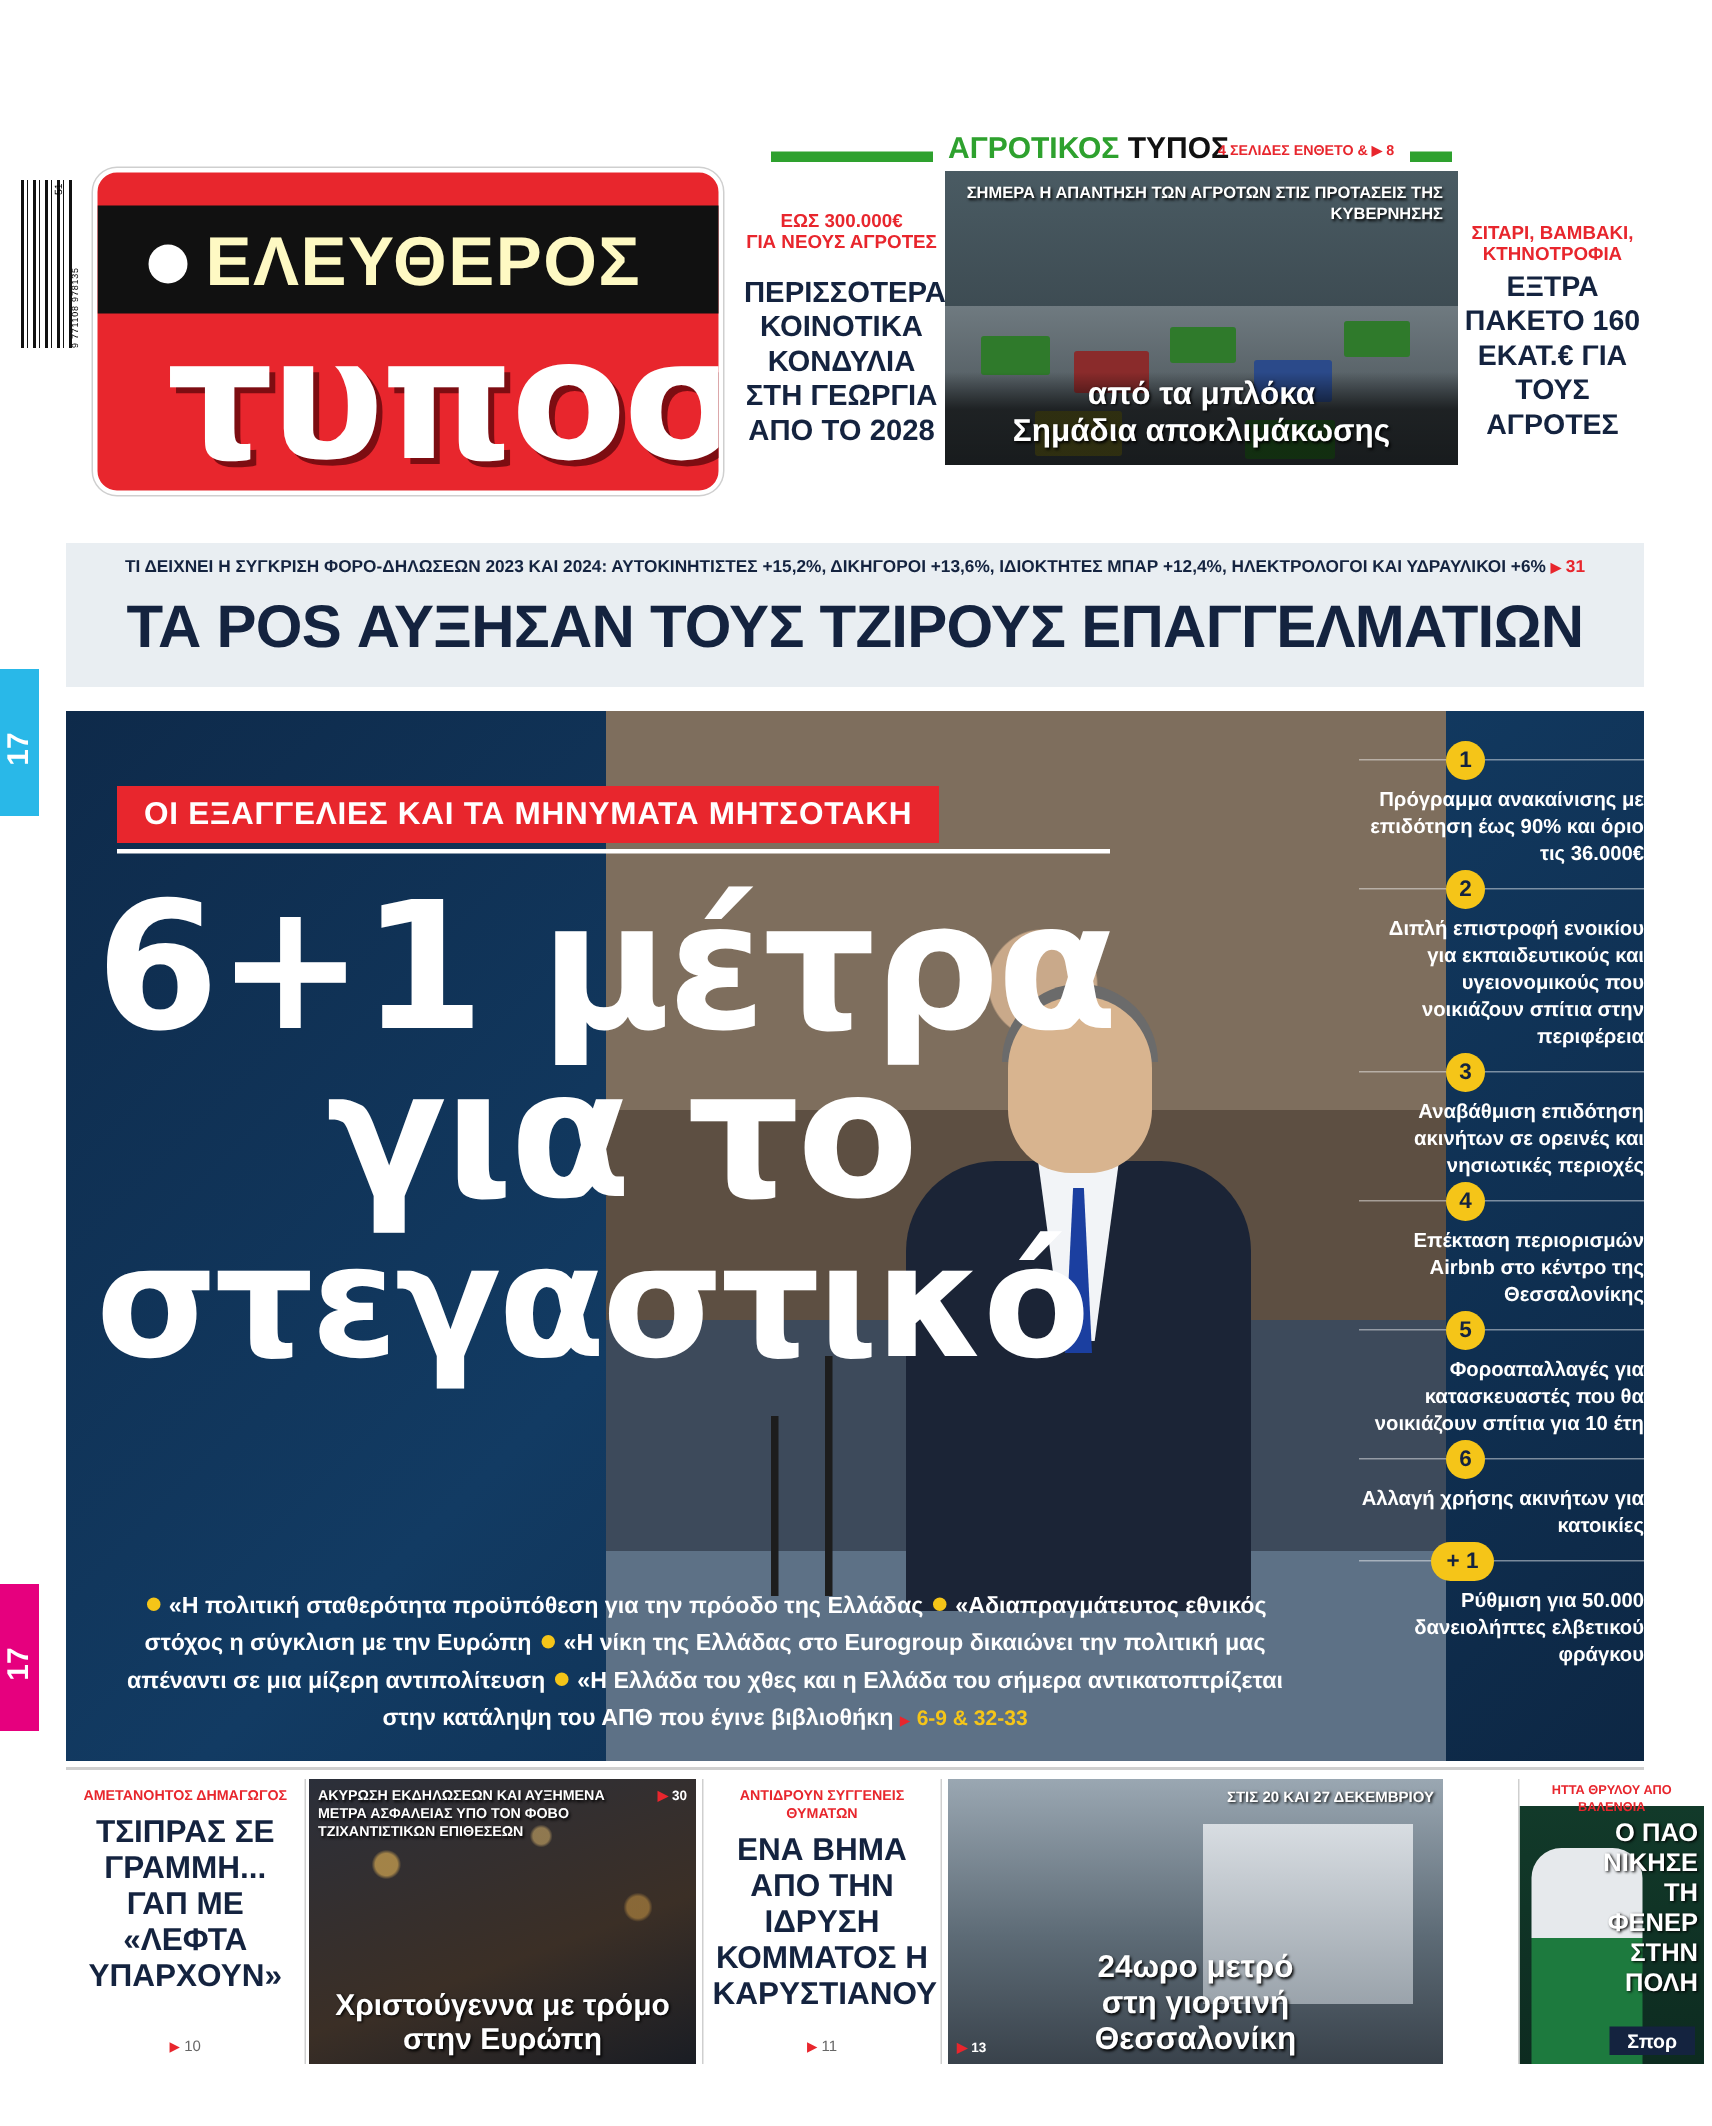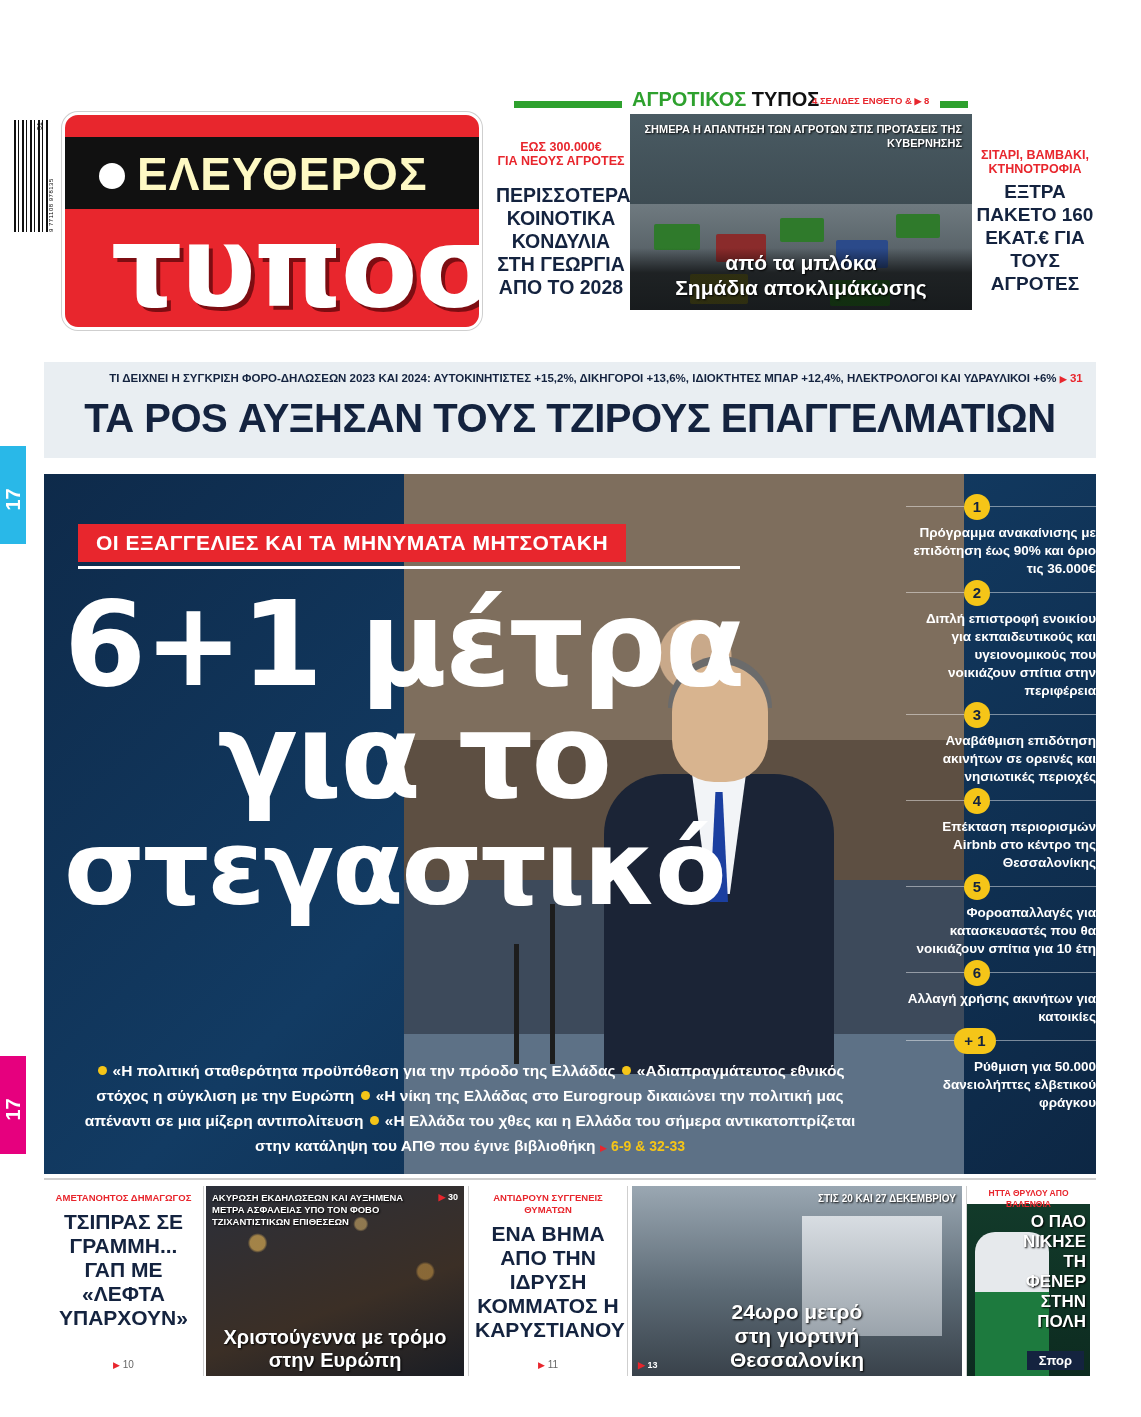--- a/index.html
+++ b/index.html
@@ -58,21 +58,21 @@
   .promo-right { position:absolute; left:976px; top:148px; width:118px; text-align:center; }
   .promo-right .red { color:#e8262d; font-weight:bold; font-size:12.5px; line-height:14px; }
   .promo-right .big { color:#14233f; font-weight:bold; font-size:19px; line-height:23px; margin-top:4px; }
 
   .dateline { position:absolute; left:0; top:336px; width:1141px; text-align:center;
      font-size:11px; color:#333;margin-top:28px; }
 
   
   .grey-band { position:absolute; left:44px; top:362px; width:1052px; height:96px; background:#e9eef2; }
   .band-kicker { position:absolute; left:44px; top:372px; width:1052px; text-align:center;
-     font-size:11.5px; font-weight:bold; color:#14233f;margin-left:26px; }
+     font-size:11.5px; font-weight:bold; color:#14233f; }
   .band-page { color:#e8262d; }
   .band-title { position:absolute; left:44px; top:396px; width:1052px; text-align:center;
      font-size:40px; font-weight:bold; color:#14233f; letter-spacing:-0.5px; }
 
   
   .tab-cyan { position:absolute; left:0; top:446px; width:26px; height:98px; background:#29b8e8; }
   .tab-cyan span { display:block; transform:rotate(-90deg); color:#fff; font-weight:bold; font-size:20px;
      margin-top:40px; }
   .tab-pink { position:absolute; left:0; top:1056px; width:26px; height:98px; background:#e6007e; }
   .tab-pink span { display:block; transform:rotate(-90deg); color:#fff; font-weight:bold; font-size:20px;
@@ -133,21 +133,21 @@
   .cell .head2 { font-size:21px; font-weight:bold; color:#14233f; text-align:center;
      line-height:24px; padding:2px 6px; }
   .cell .pg { position:absolute; bottom:6px; left:0; width:100%; text-align:center;
      font-size:10px; color:#666; }
   .arrow { color:#e8262d; font-size:9px; }
 
   .c1 { left:0; width:160px; border-right:1px solid #cfcfcf; }
   .c2 { left:162px; width:258px; }
   .c3 { left:424px; width:160px; border-left:1px solid #cfcfcf; border-right:1px solid #cfcfcf; }
   .c4 { left:588px; width:330px; }
-  .c5 { left:922px; width:124px; border-left:1px solid #cfcfcf; }
+  .c5 { left:968px; width:124px; border-left:1px solid #cfcfcf; }
 
   .photo2 { position:absolute; left:0; top:0; width:258px; height:190px;
      background:linear-gradient(160deg,#2b2f3a,#3b2f26 60%,#1a1d24); }
   .photo2 .lights { position:absolute; inset:0; background:
      radial-gradient(circle at 20% 30%, rgba(255,200,90,.55) 0 3%, transparent 4%),
      radial-gradient(circle at 60% 20%, rgba(255,210,120,.45) 0 2.5%, transparent 3.5%),
      radial-gradient(circle at 85% 45%, rgba(255,190,80,.4) 0 3%, transparent 4%); }
   .photo2-cap { position:absolute; left:0; bottom:4px; width:100%; text-align:center; color:#fff;
      font-weight:bold; font-size:20px; line-height:23px; text-shadow:1px 1px 2px #000; }
   .photo2-kick { position:absolute; left:6px; top:6px; width:210px; color:#fff; font-weight:bold;

